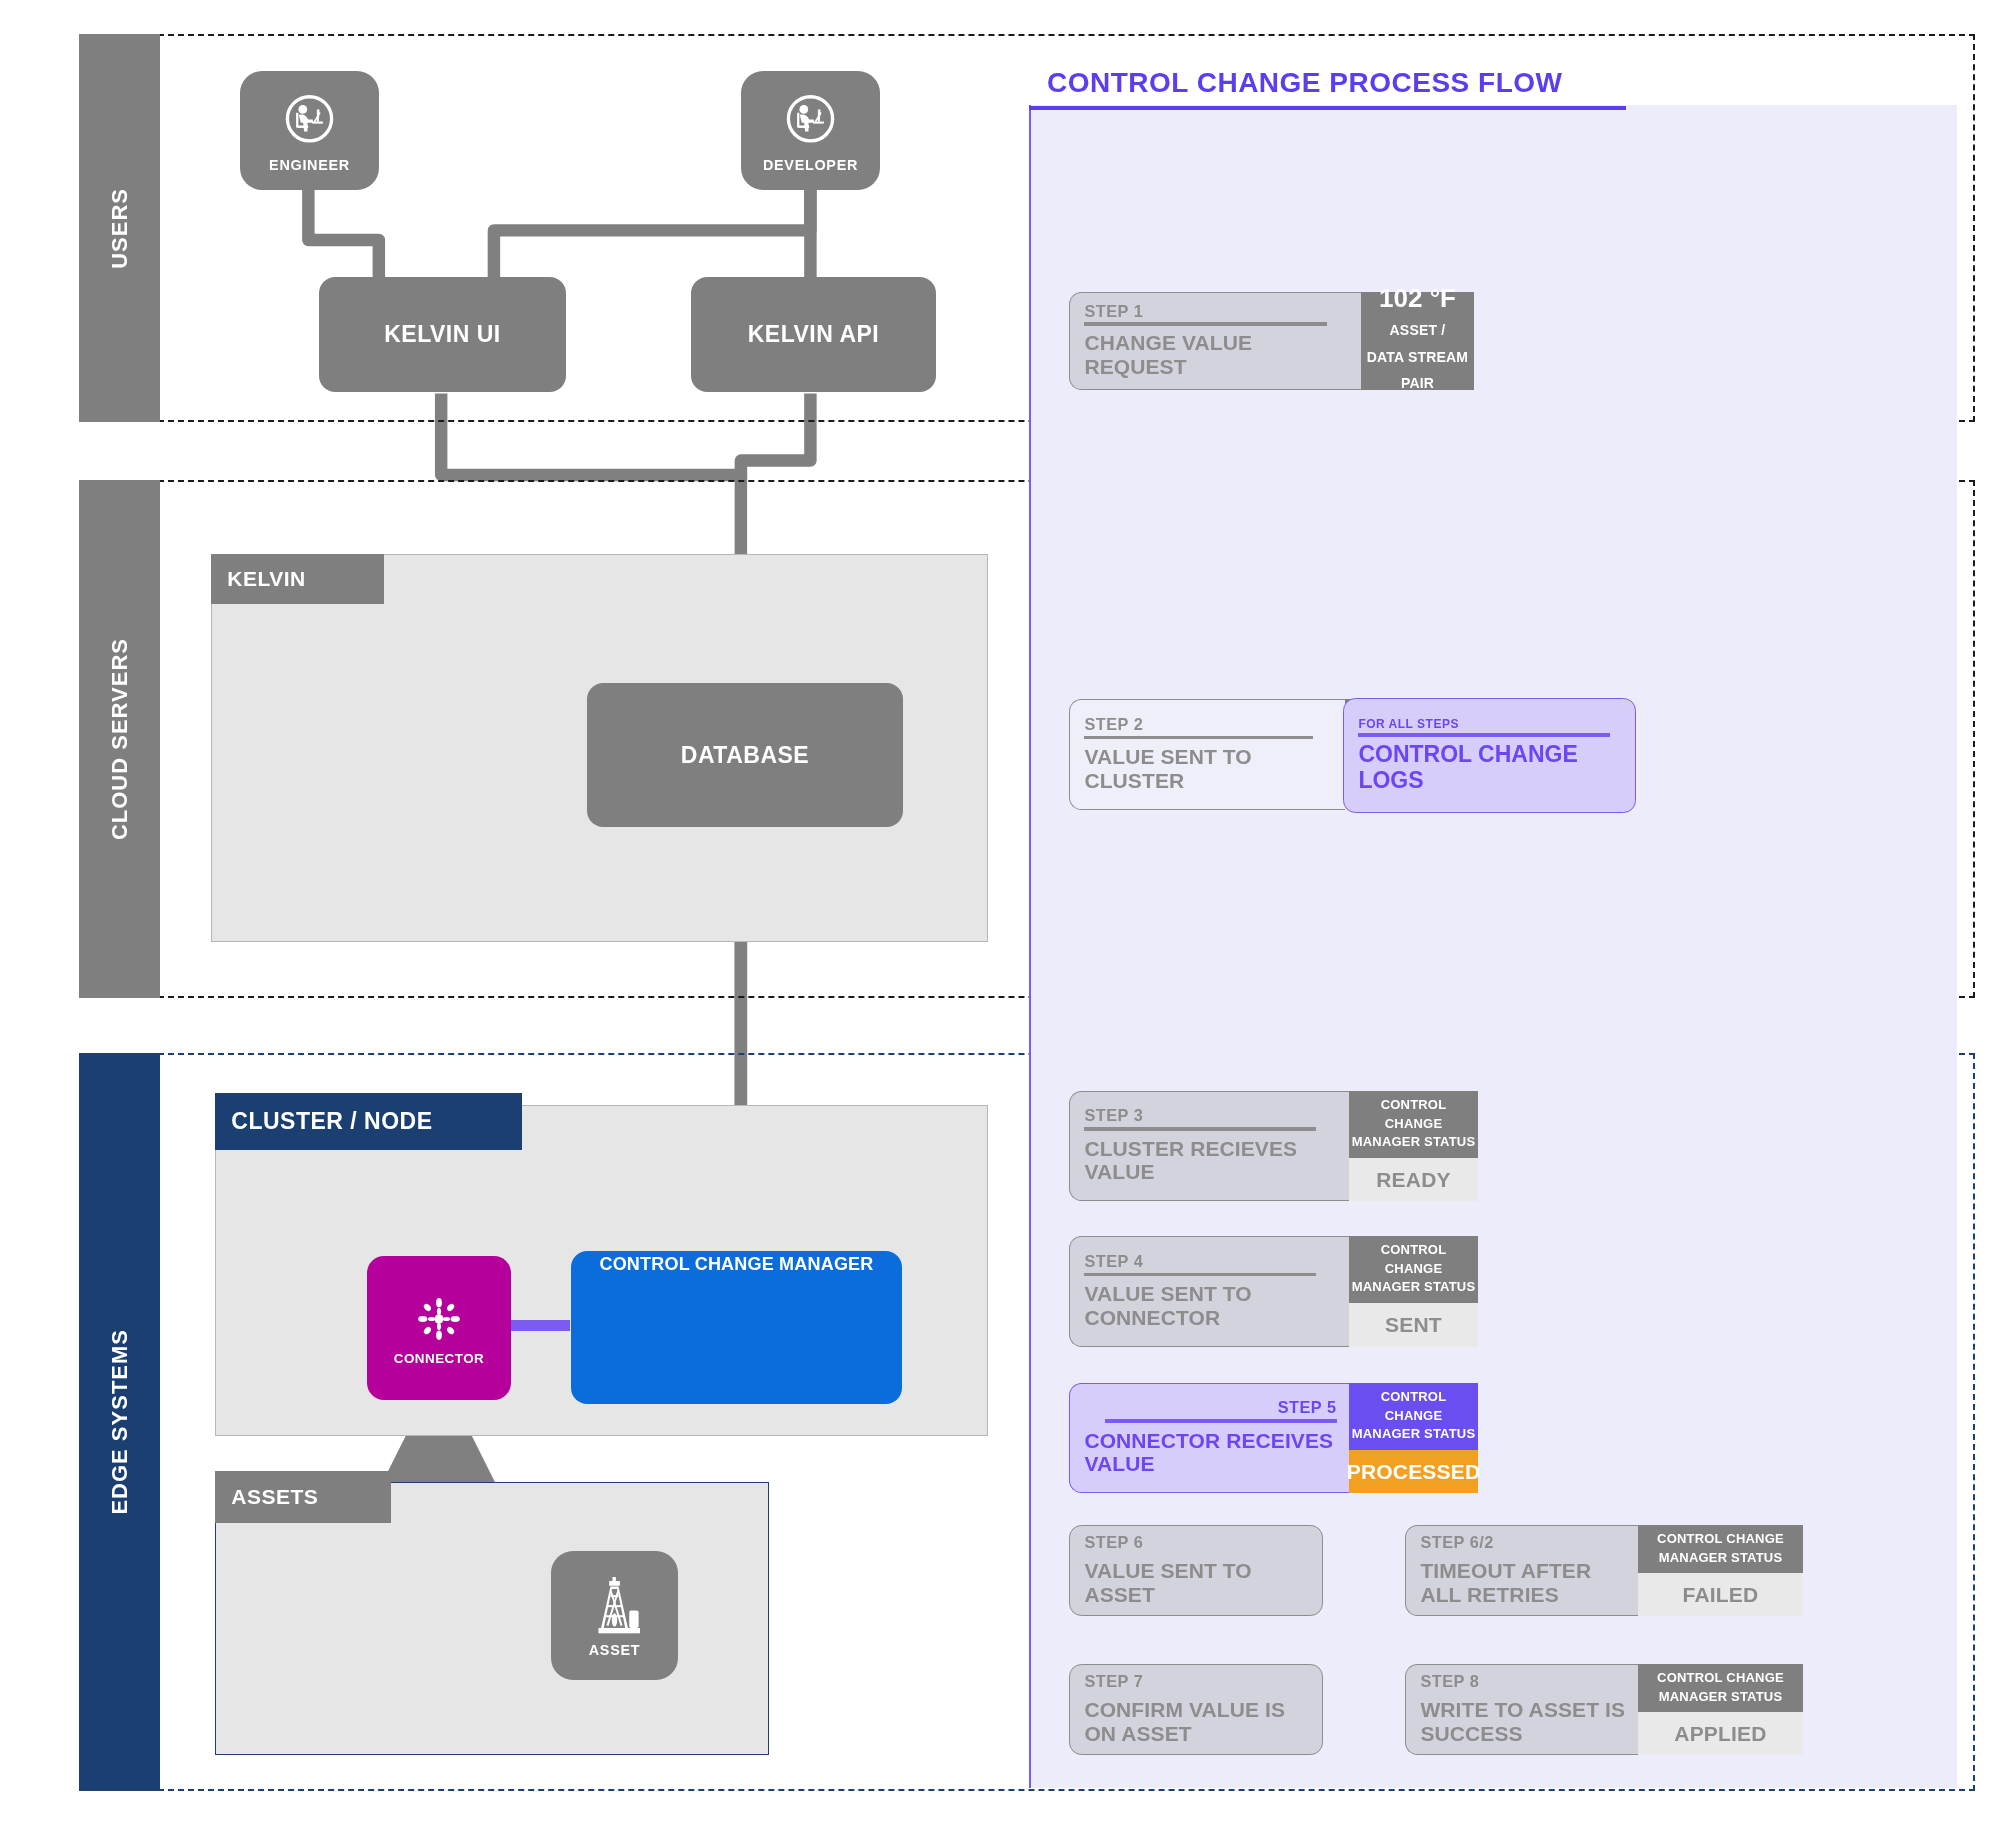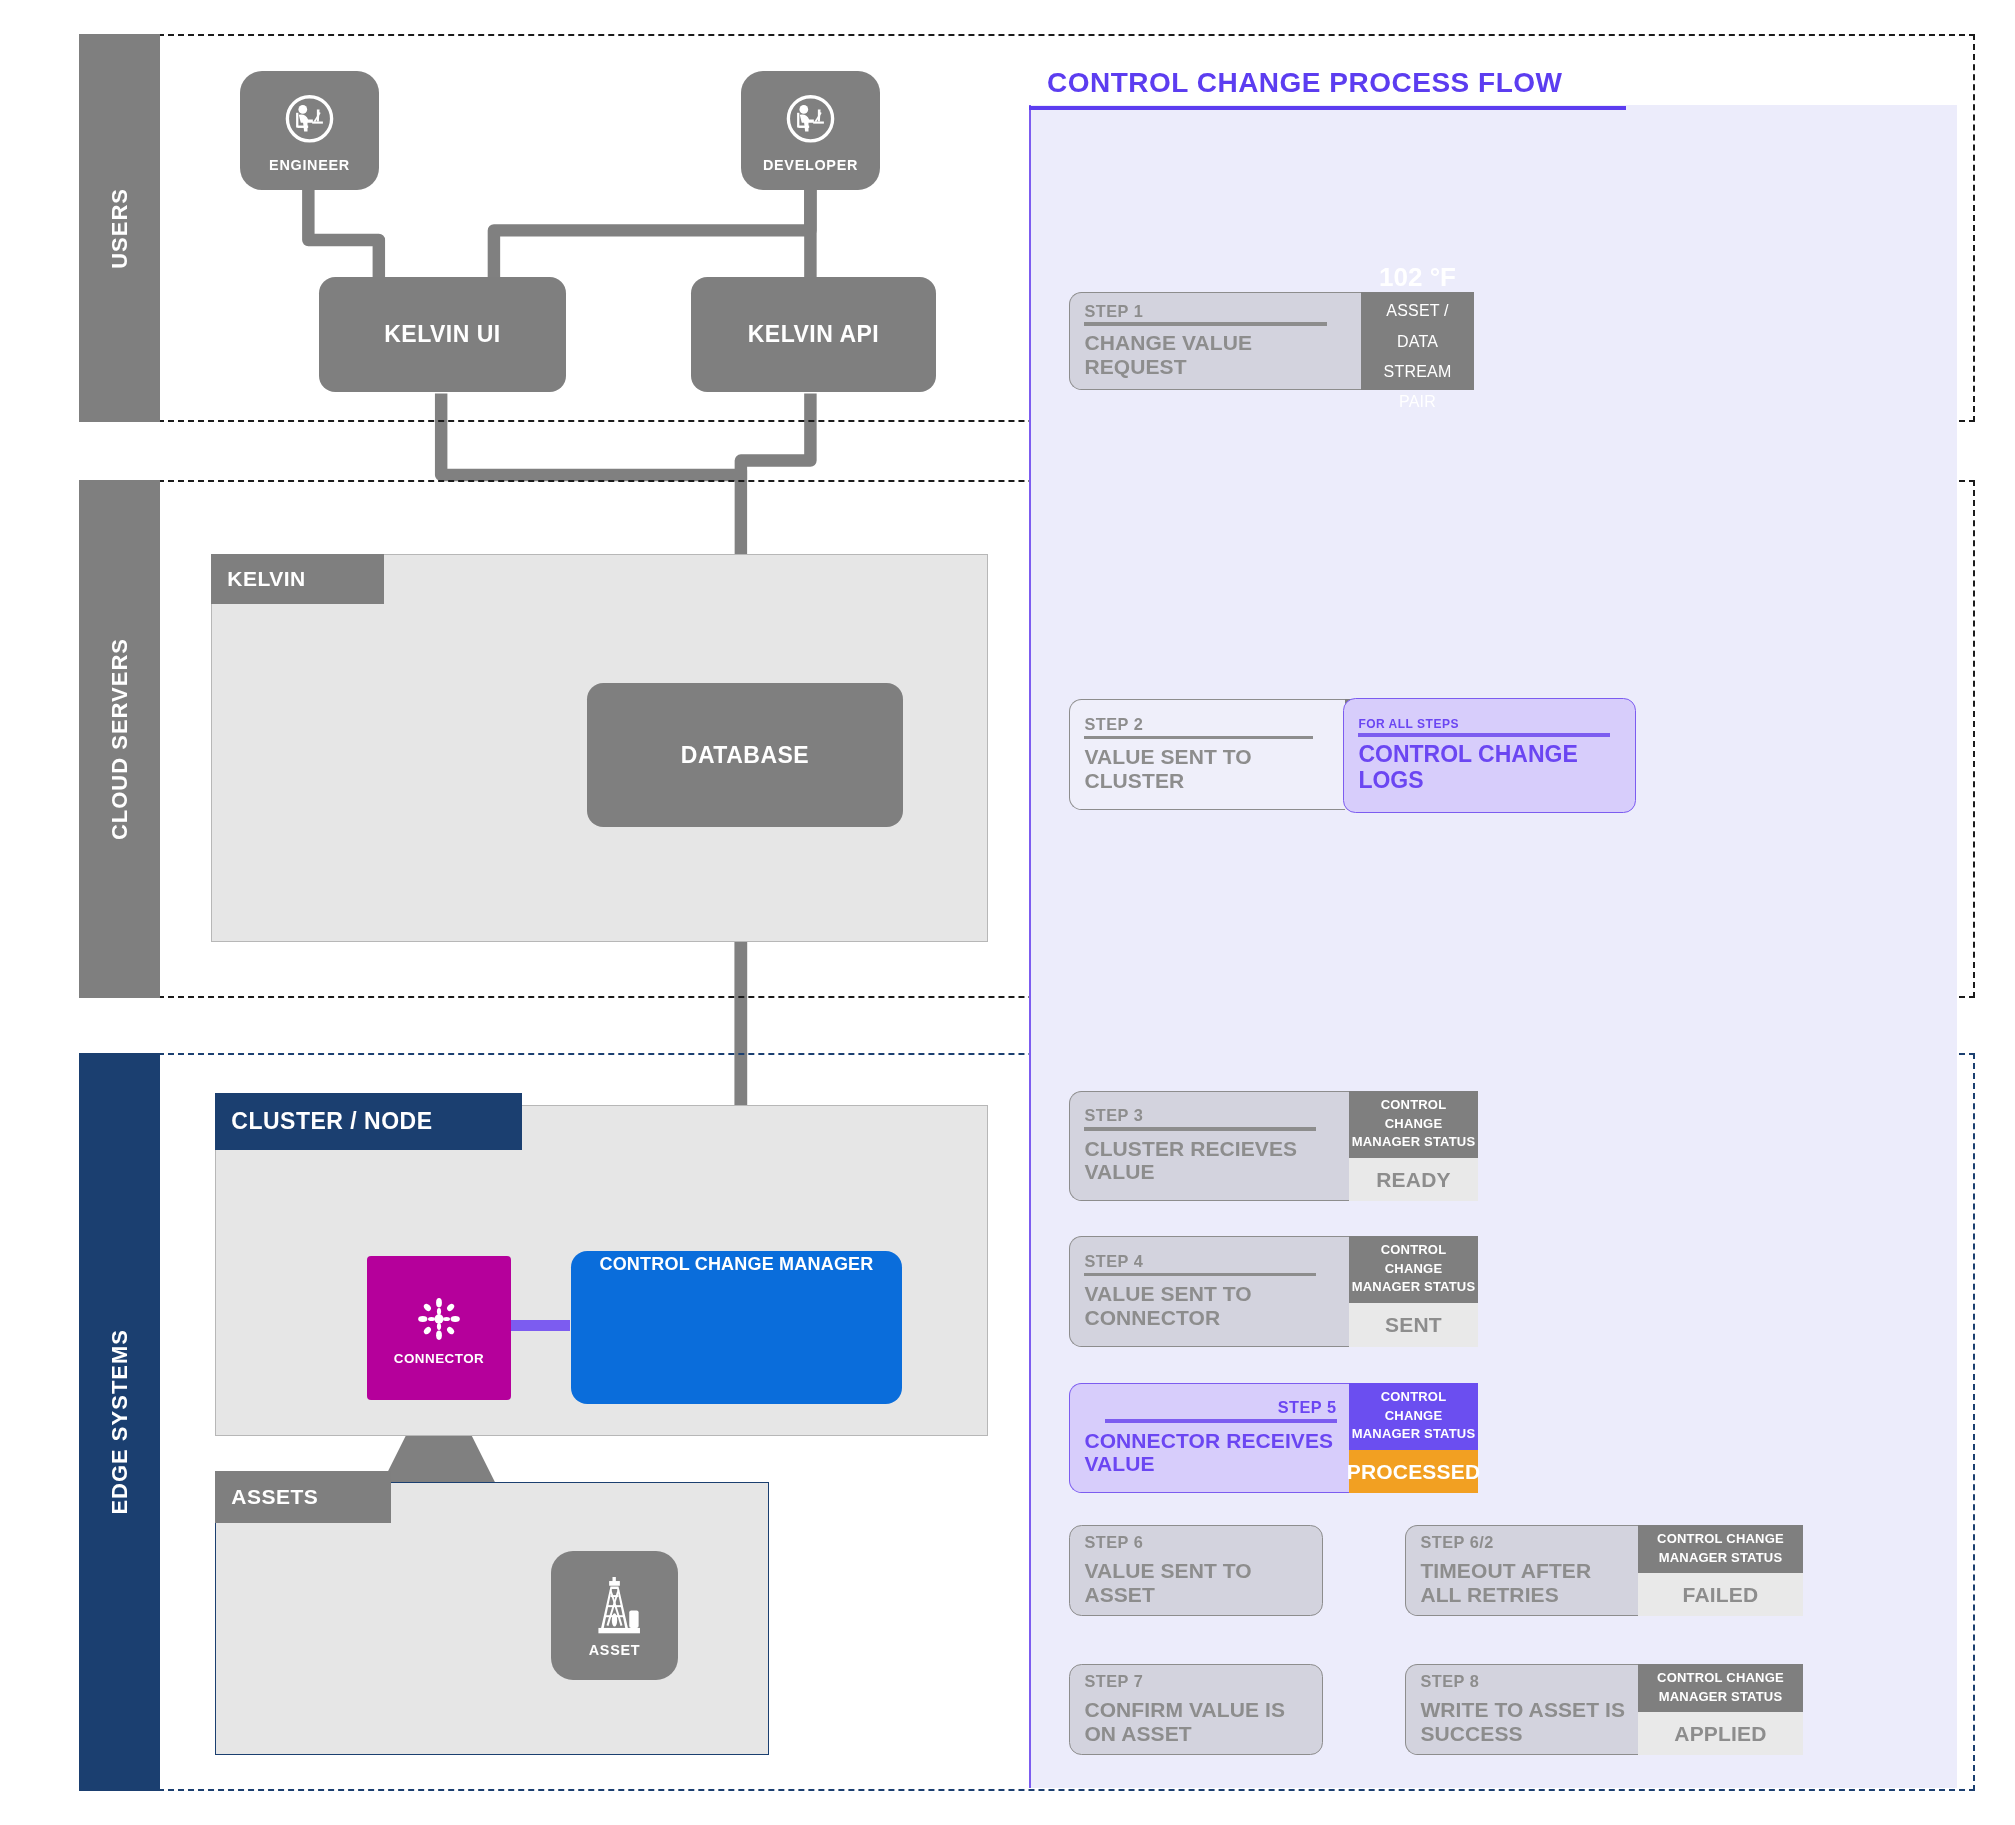--- a/index.html
+++ b/index.html
@@ -45,21 +45,21 @@
   .panel.assets-box{border:1.4px solid #1b3f70;}
   .panel-tab{
     position:absolute;background:#7f7f7f;color:#fff;
     display:flex;align-items:center;padding-left:16.3px;
     font-weight:700;font-size:21px;letter-spacing:0.5px;
   }
   .panel-tab.navy{background:#1b3f70;font-size:23px;}
 
   
   .connector-tile{
-    background:#b5009b;border-radius:4px;
+    background:#b5009b;border-radius:17px;
     display:flex;flex-direction:column;align-items:center;justify-content:center;
   }
   .connector-tile .clabel{color:#fff;font-weight:700;font-size:13.4px;letter-spacing:0.5px;margin-top:2.9px;}
   .manager-tile{
     background:#0a6ddb;border-radius:16.3px;color:#fff;
     display:flex;justify-content:center;text-align:center;
     font-weight:700;font-size:18px;line-height:1.5;letter-spacing:0.2px;
   }
 
   
@@ -104,21 +104,21 @@
   }
   .status-val.orange{background:#f2a022;color:#fff;}
 
   
   .value-badge{
     background:#7f7f7f;color:#fff;width:113px;
     display:flex;flex-direction:column;align-items:center;justify-content:center;
     padding:5.8px 2.9px;box-sizing:border-box;text-align:center;
   }
   .value-badge .big{font-weight:700;font-size:26px;line-height:1;margin-bottom:5.8px;}
-  .value-badge .sm{font-weight:400;font-size:16px;line-height:1.9;letter-spacing:0.2px;}
+  .value-badge .sm{font-weight:700;font-size:14px;line-height:1.9;letter-spacing:0.2px;}
 
   
   .logs-box{
     background:#d7cdfb;border:1.9px solid #7c5cf0;border-radius:12.5px;
     padding:9.6px 14.4px;display:flex;flex-direction:column;justify-content:center;box-sizing:border-box;
   }
   .logs-kicker{color:#6b46f2;font-weight:700;font-size:12px;letter-spacing:0.5px;margin-bottom:1.9px;}
   .logs-rule{height:3.8px;background:#7c5cf0;margin-bottom:5.8px;width:96%;}
   .logs-text{color:#6b46f2;font-weight:700;font-size:23px;line-height:1.12;}
 

